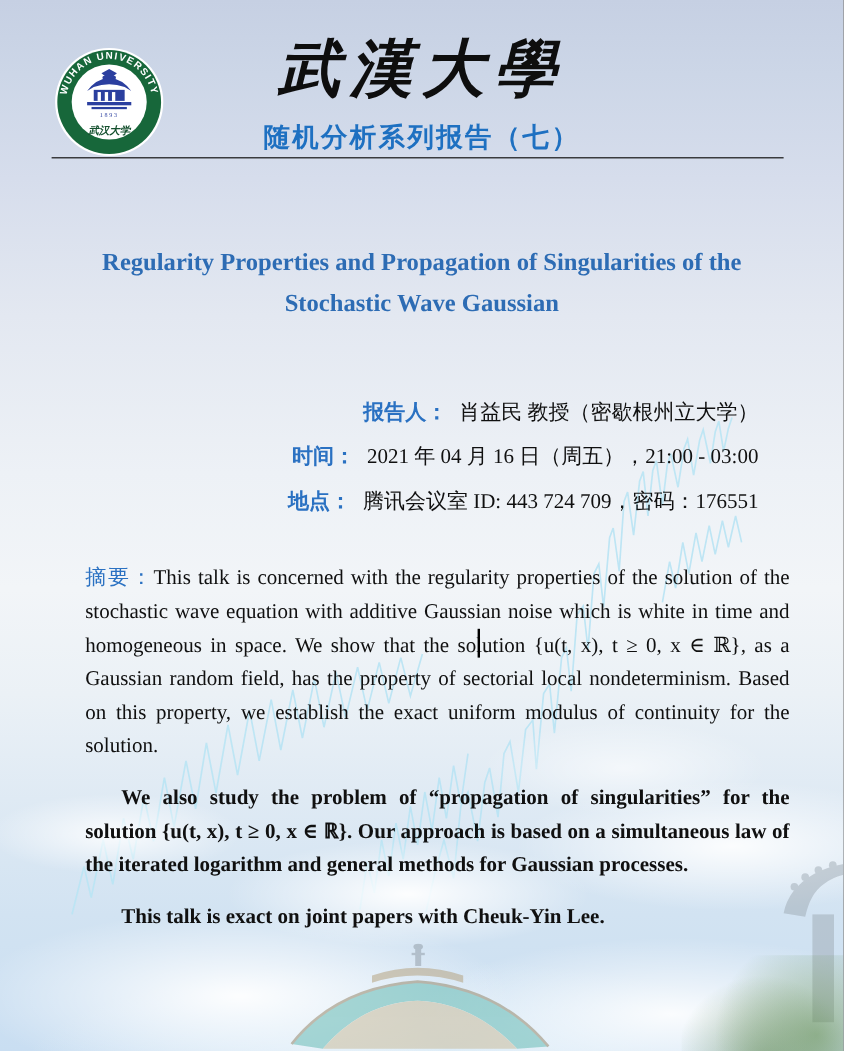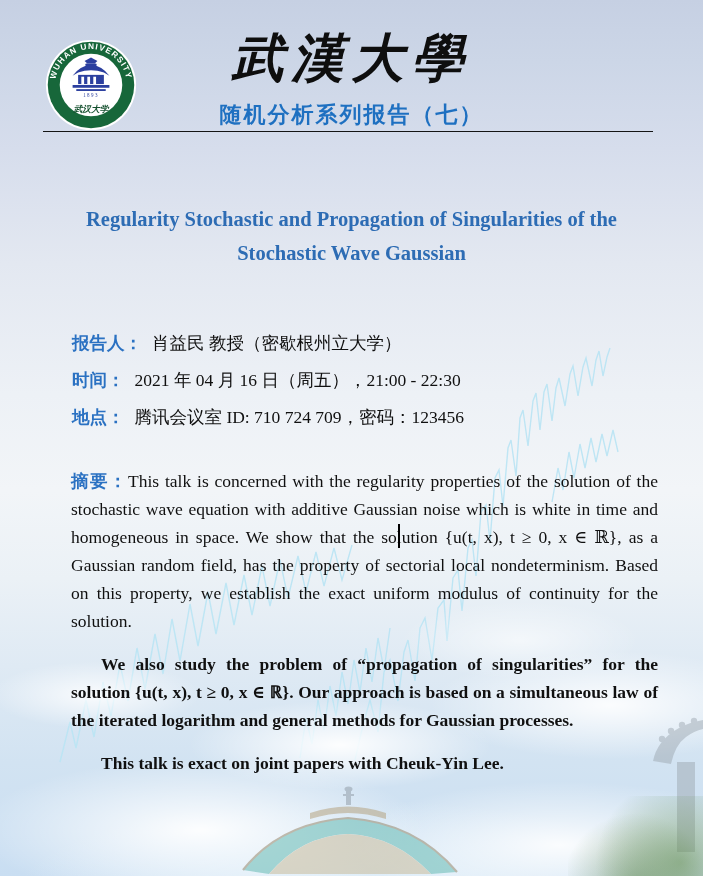--- a/index.html
+++ b/index.html
@@ -31,29 +31,29 @@
   .series {
     position:absolute; top:100px; left:0; width:100%; text-align:center;
     font-size:22px; font-weight:bold; color:#1e70c1; letter-spacing:2px;
   }
   .rule { position:absolute; top:131px; left:43px; width:610px; border-top:1.6px solid #141414; }
   .talk-title {
     position:absolute; top:202px; left:40px; width:623px; text-align:center;
     font-size:20.5px; line-height:34px; font-weight:bold; color:#2d6cb4;
   }
   .info { position:absolute; top:331px; left:72px; width:560px; }
-  .info-row { font-size:17.5px; line-height:24px; margin-bottom:13px; color:#101010; }
+  .info-row { font-size:17.5px; line-height:24px; margin-bottom:13px; color:#101010;text-align:right; }
   .lbl { color:#2a71c2; font-weight:bold; margin-right:10px; }
   .abstract {
     position:absolute; top:467px; left:71px; width:587px;
     font-size:17.5px; line-height:28px; text-align:justify; color:#101010;
   }
   .abstract p { margin:0 0 15px 0; }
   .abstract p.indent { text-indent:30px;font-weight:bold; }
-  .abs-lbl { color:#2a71c2; font-weight:bold; }
+  .abs-lbl { color:#2a71c2; font-weight:normal; }
   .caret { position:absolute; left:398px; top:524px; width:1.5px; height:24px; background:#000; }
   .watermark { position:absolute; inset:0; pointer-events:none; }
   .pagoda { position:absolute; left:235px; top:786px; width:230px; height:90px; opacity:.5; }
   .eave { position:absolute; right:0; top:702px; width:78px; height:150px; opacity:.45; }
   .trees {
     position:absolute; right:-15px; bottom:-15px; width:150px; height:95px;
     background:
       radial-gradient(circle at 75% 70%, rgba(104,146,86,.6) 0%, rgba(104,146,86,0) 65%),
       radial-gradient(circle at 45% 95%, rgba(90,130,75,.5) 0%, rgba(90,130,75,0) 60%);
   }
@@ -122,33 +122,33 @@
     <text x="50" y="79" text-anchor="middle" font-size="9.5" font-style="italic" font-weight="bold" fill="#14502e">武汉大学</text>
   </svg>
 
   <div class="calligraphy">武漢大學</div>
 
   <div class="series">随机分析系列报告（七）</div>
 
   <div class="rule"></div>
 
   <div class="talk-title">
-    <div>Regularity Stochastic and Propagation of Singularities of the</div>
+    <div>Regularity Properties and Propagation of Singularities of the</div>
     <div>Stochastic Wave Gaussian</div>
   </div>
 
   <div class="info">
     <div class="info-row">
       <span class="lbl">报告人：</span><span>肖益民 教授（密歇根州立大学）</span>
     </div>
     <div class="info-row">
-      <span class="lbl">时间：</span><span>2021 年 04 月 16 日（周五），21:00 - 22:30</span>
+      <span class="lbl">时间：</span><span>2021 年 04 月 16 日（周五），21:00 - 03:00</span>
     </div>
     <div class="info-row">
-      <span class="lbl">地点：</span><span>腾讯会议室 ID: 710 724 709，密码：123456</span>
+      <span class="lbl">地点：</span><span>腾讯会议室 ID: 443 724 709，密码：176551</span>
     </div>
   </div>
 
   <div class="abstract">
     <p><span class="abs-lbl">摘要：</span><span>This talk is concerned with the regularity properties of the solution of the stochastic wave equation with additive Gaussian noise which is white in time and homogeneous in space.  We show that the solution {u(t, x), t ≥ 0, x ∈ ℝ}, as a Gaussian random field, has the property of sectorial local nondeterminism. Based on this property, we establish the exact uniform modulus of continuity for the solution.</span></p>
     <p class="indent">We also study the problem of “propagation of singularities”  for the solution {u(t, x), t ≥ 0, x ∈ ℝ}.  Our approach is based on a simultaneous law of the iterated logarithm and general methods for Gaussian processes.</p>
     <p class="indent">This talk is exact on joint papers with Cheuk-Yin Lee.</p>
   </div>
 
   <div class="caret"></div>

